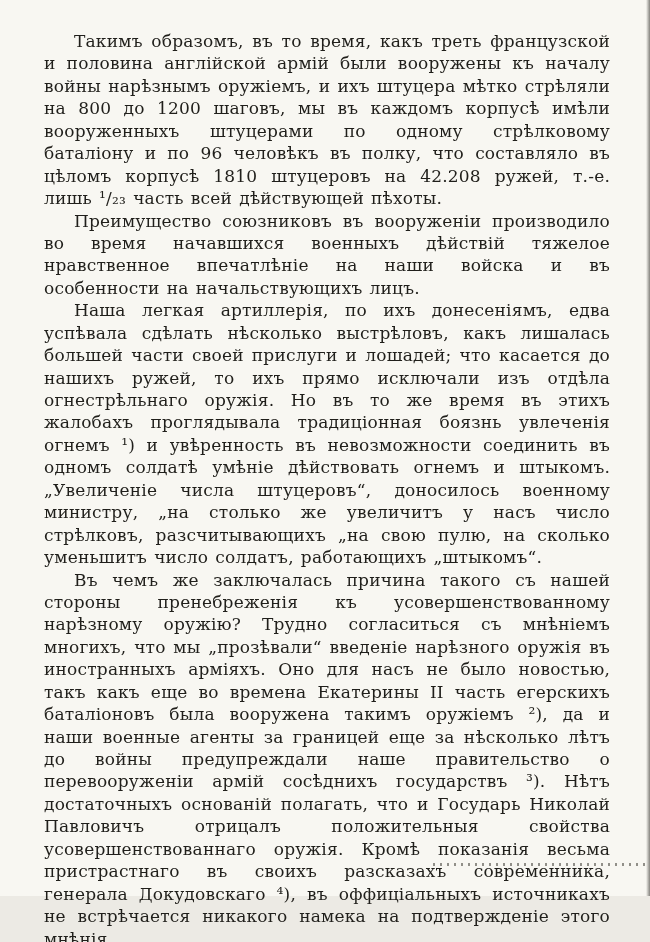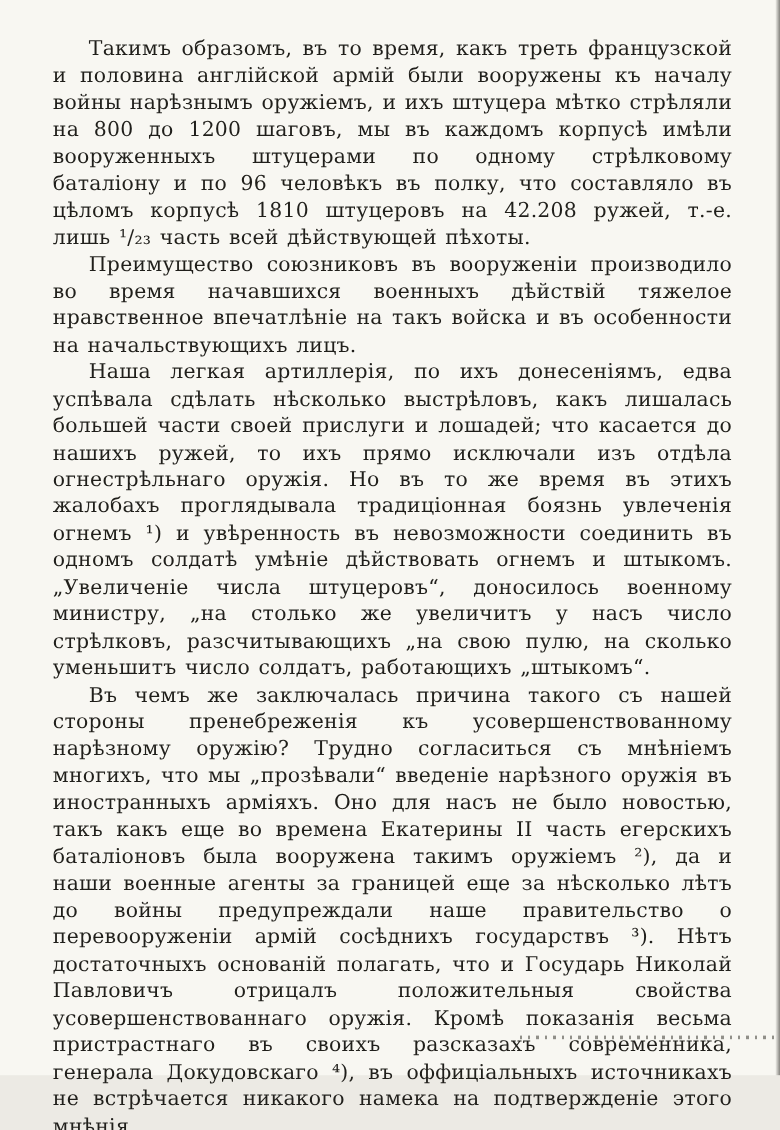--- a/index.html
+++ b/index.html
@@ -54,21 +54,21 @@
     pointer-events: none;
   }
 </style>
 </head>
 <body>
 
 <div class="page">
 
   <div class="body-text">
     <p>Такимъ образомъ, въ то время, какъ треть французской и половина англійской армій были вооружены къ началу войны нарѣзнымъ оружіемъ, и ихъ штуцера мѣтко стрѣляли на 800 до 1200 шаговъ, мы въ каждомъ корпусѣ имѣли вооруженныхъ штуцерами по одному стрѣлковому баталіону и по 96 человѣкъ въ полку, что составляло въ цѣломъ корпусѣ 1810 штуцеровъ на 42.208 ружей, т.-е. лишь ¹/₂₃ часть всей дѣйствующей пѣхоты.</p>
-    <p>Преимущество союзниковъ въ вооруженіи производило во время начавшихся военныхъ дѣйствій тяжелое нравственное впечатлѣніе на такъ войска и въ особенности на начальствующихъ лицъ.</p>
+    <p>Преимущество союзниковъ въ вооруженіи производило во время начавшихся военныхъ дѣйствій тяжелое нравственное впечатлѣніе на наши войска и въ особенности на начальствующихъ лицъ.</p>
     <p>Наша легкая артиллерія, по ихъ донесеніямъ, едва успѣвала сдѣлать нѣсколько выстрѣловъ, какъ лишалась большей части своей прислуги и лошадей; что касается до нашихъ ружей, то ихъ прямо исключали изъ отдѣла огнестрѣльнаго оружія. Но въ то же время въ этихъ жалобахъ проглядывала традиціонная боязнь увлеченія огнемъ ¹) и увѣренность въ невозможности соединить въ одномъ солдатѣ умѣніе дѣйствовать огнемъ и штыкомъ. „Увеличеніе числа штуцеровъ“, доносилось военному министру, „на столько же увеличитъ у насъ число стрѣлковъ, разсчитывающихъ „на свою пулю, на сколько уменьшитъ число солдатъ, работающихъ „штыкомъ“.</p>
     <p>Въ чемъ же заключалась причина такого съ нашей стороны пренебреженія къ усовершенствованному нарѣзному оружію? Трудно согласиться съ мнѣніемъ многихъ, что мы „прозѣвали“ введеніе нарѣзного оружія въ иностранныхъ арміяхъ. Оно для насъ не было новостью, такъ какъ еще во времена Екатерины II часть егерскихъ баталіоновъ была вооружена такимъ оружіемъ ²), да и наши военные агенты за границей еще за нѣсколько лѣтъ до войны предупреждали наше правительство о перевооруженіи армій сосѣднихъ государствъ ³). Нѣтъ достаточныхъ основаній полагать, что и Государь Николай Павловичъ отрицалъ положительныя свойства усовершенствованнаго оружія. Кромѣ показанія весьма пристрастнаго въ своихъ разсказахъ современника, генерала Докудовскаго ⁴), въ оффиціальныхъ источникахъ не встрѣчается никакого намека на подтвержденіе этого мнѣнія.</p>
   </div>
 
   <div class="scan-edge-right"></div>
   <div class="scan-dots"></div>
 
 </div>
 
 </body></html>

